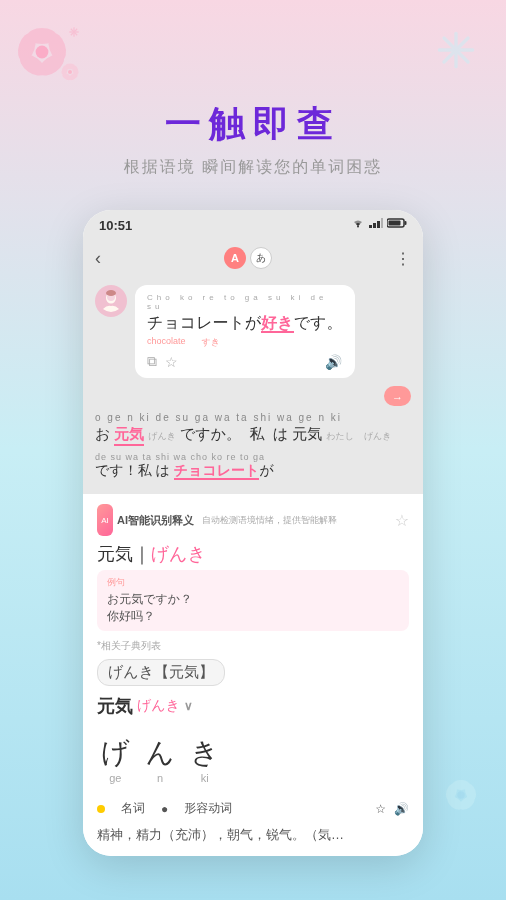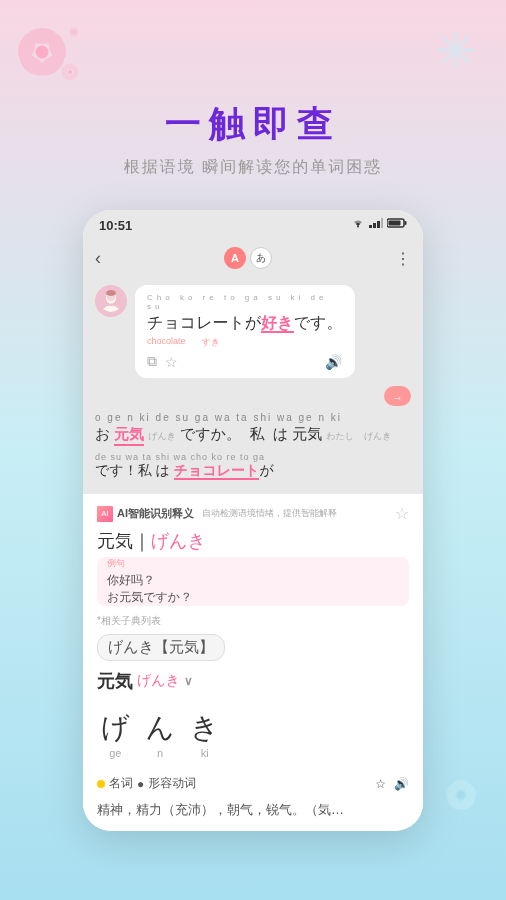--- a/index.html
+++ b/index.html
@@ -276,23 +276,23 @@
     }
 
     .dict-ai-left {
       display: flex;
       align-items: center;
       gap: 4px;
     }
 
     .ai-icon {
       width: 16px;
-      height: 16px;
+      height: 32px;
       background: linear-gradient(135deg, #ff9999, #ff6699);
-      border-radius: 1px;
+      border-radius: 6px;
       display: flex;
       align-items: center;
       justify-content: center;
       font-size: 8px;
       color: white;
     }
 
     .ai-label {
       font-size: 11px;
       color: #555;
@@ -317,21 +317,21 @@
       margin-bottom: 4px;
     }
 
     .dict-word-jp {
       color: #ff6699;
     }
 
     .dict-example {
       background: #fff0f5;
       border-radius: 8px;
-      padding: 0 10px;
+      padding: 6px 10px;
       margin-bottom: 8px;
     }
 
     .dict-ex-label {
       font-size: 9px;
       color: #ff9999;
       margin-bottom: 2px;
     }
 
     .dict-ex-text {
@@ -399,21 +399,21 @@
     }
 
     .kana-roma {
       font-size: 11px;
       color: #aaa;
     }
 
     .dict-pos-line {
       display: flex;
       align-items: center;
-      gap: 4px;
+      gap: 16px;
       margin-bottom: 8px;
       font-size: 12px;
       color: #555;
     }
 
     .pos-dot {
       width: 8px;
       height: 8px;
       border-radius: 50%;
       background: #ffcc00;
@@ -597,22 +597,22 @@
     </div>
 
     
     <div class="dict-word-line">
       <span>元気｜</span><span class="dict-word-jp">げんき</span>
     </div>
 
     
     <div class="dict-example">
       <div class="dict-ex-label">例句</div>
+      <div class="dict-ex-text">お元気ですか？</div>
       <div class="dict-ex-text">你好吗？</div>
-      <div class="dict-ex-text">お元気ですか？</div>
     </div>
 
     
     <div class="dict-related-label">*相关子典列表</div>
     <div class="dict-related-tag">げんき【元気】</div>
 
     
     <div class="dict-main-word">
       <span>元気</span>
       <span class="dict-main-ruby">げんき</span>

